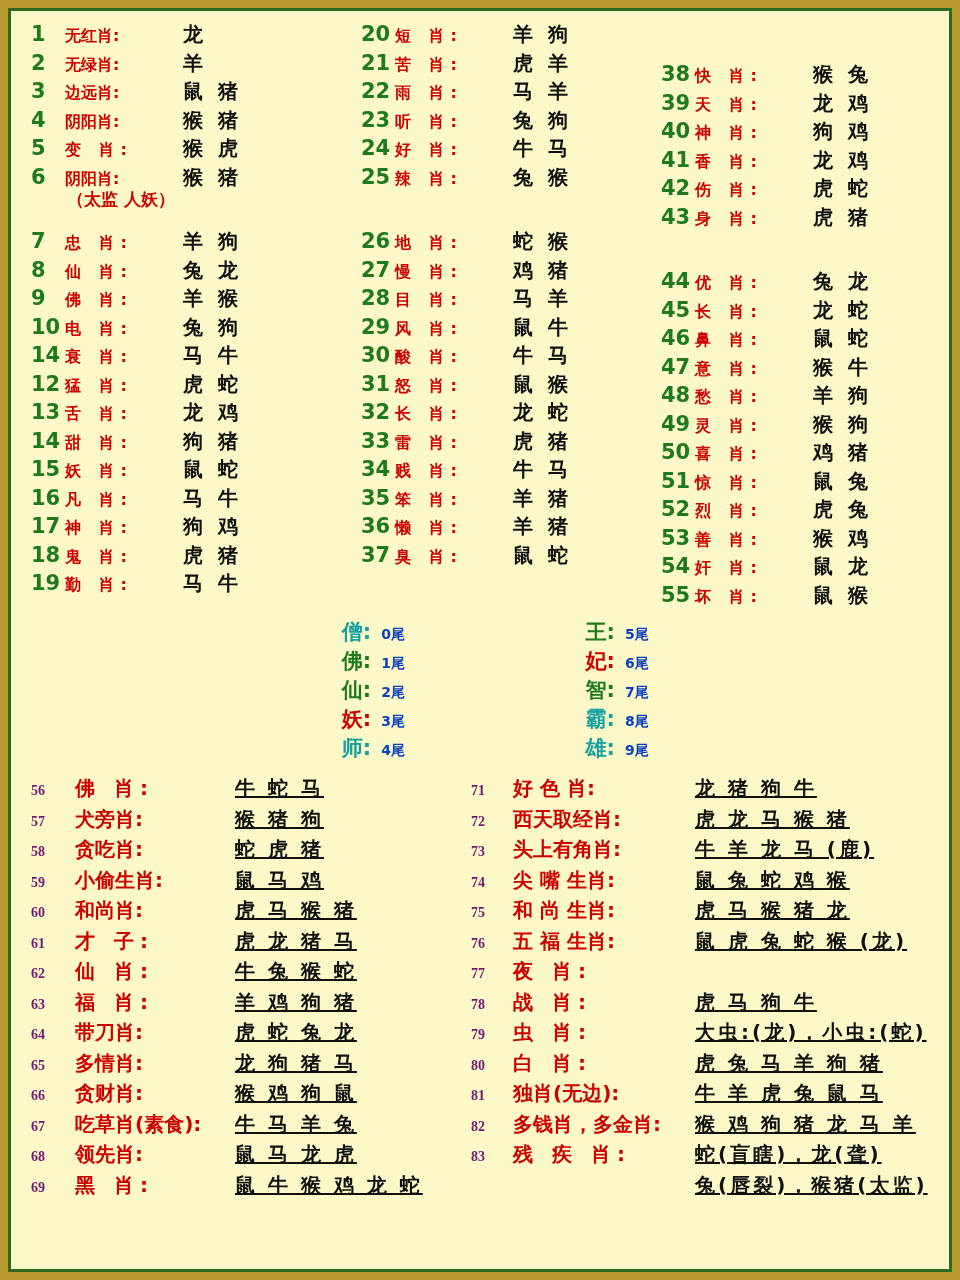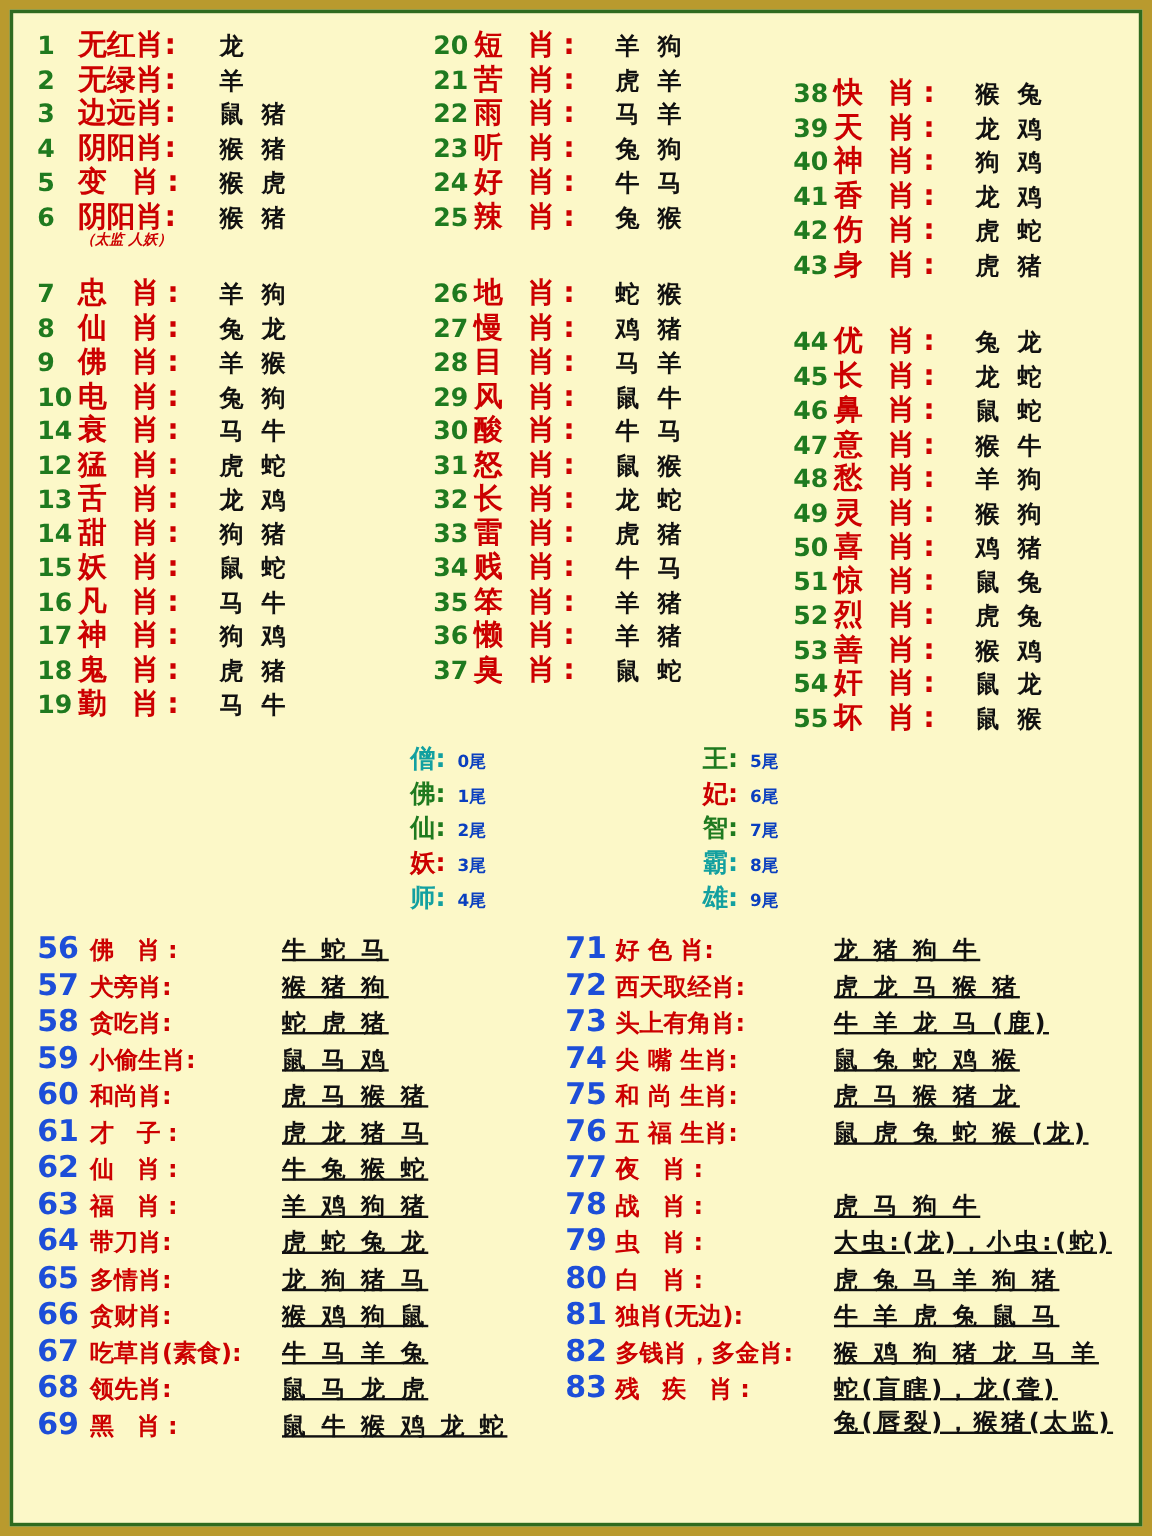--- a/index.html
+++ b/index.html
@@ -55,40 +55,39 @@
     flex: 0 0 42px;
     text-align: left;
     color: #1f7a1f;
     font-size: 21px;
     padding-left: 8px;
     box-sizing: border-box;
   }
   .label {
     flex: 0 0 118px;
     color: #cc0000;
-    font-size: 24px;
+    font-size: 16px;
     letter-spacing: 0px;
     box-sizing: border-box;
   }
   .label.sp {
     letter-spacing: 6px;
   }
   .vals {
     color: #111111;
     font-size: 20px;
     letter-spacing: 4px;
   }
   .sub {
     color: #cc0000;
-    font-size: 12px;
+    font-size: 17px;
     padding-left: 44px;
     height: 18px;
     line-height: 14px;
     font-weight: bold;
-    font-style: italic;
   }
   .gap {
     height: 18px;
   }
 
   
   .tails {
     margin-top: 8px;
     display: flex;
     justify-content: center;
@@ -130,24 +129,25 @@
   .brow {
     display: flex;
     align-items: baseline;
     height: 30.5px;
     font-size: 20px;
     font-weight: bold;
     white-space: nowrap;
   }
   .bnum {
     flex: 0 0 52px;
-    color: #1d4ed8;
-    font-size: 25px;
+    color: #701a75;
+    font-size: 14px;
     padding-left: 8px;
     box-sizing: border-box;
+    font-family: Liberation Serif, serif;
   }
   .blabel {
     flex: 0 0 160px;
     color: #cc0000;
     font-size: 20px;
     box-sizing: border-box;
   }
   .blabel.sp { letter-spacing: 6px; }
   .bvals {
     color: #111111;

